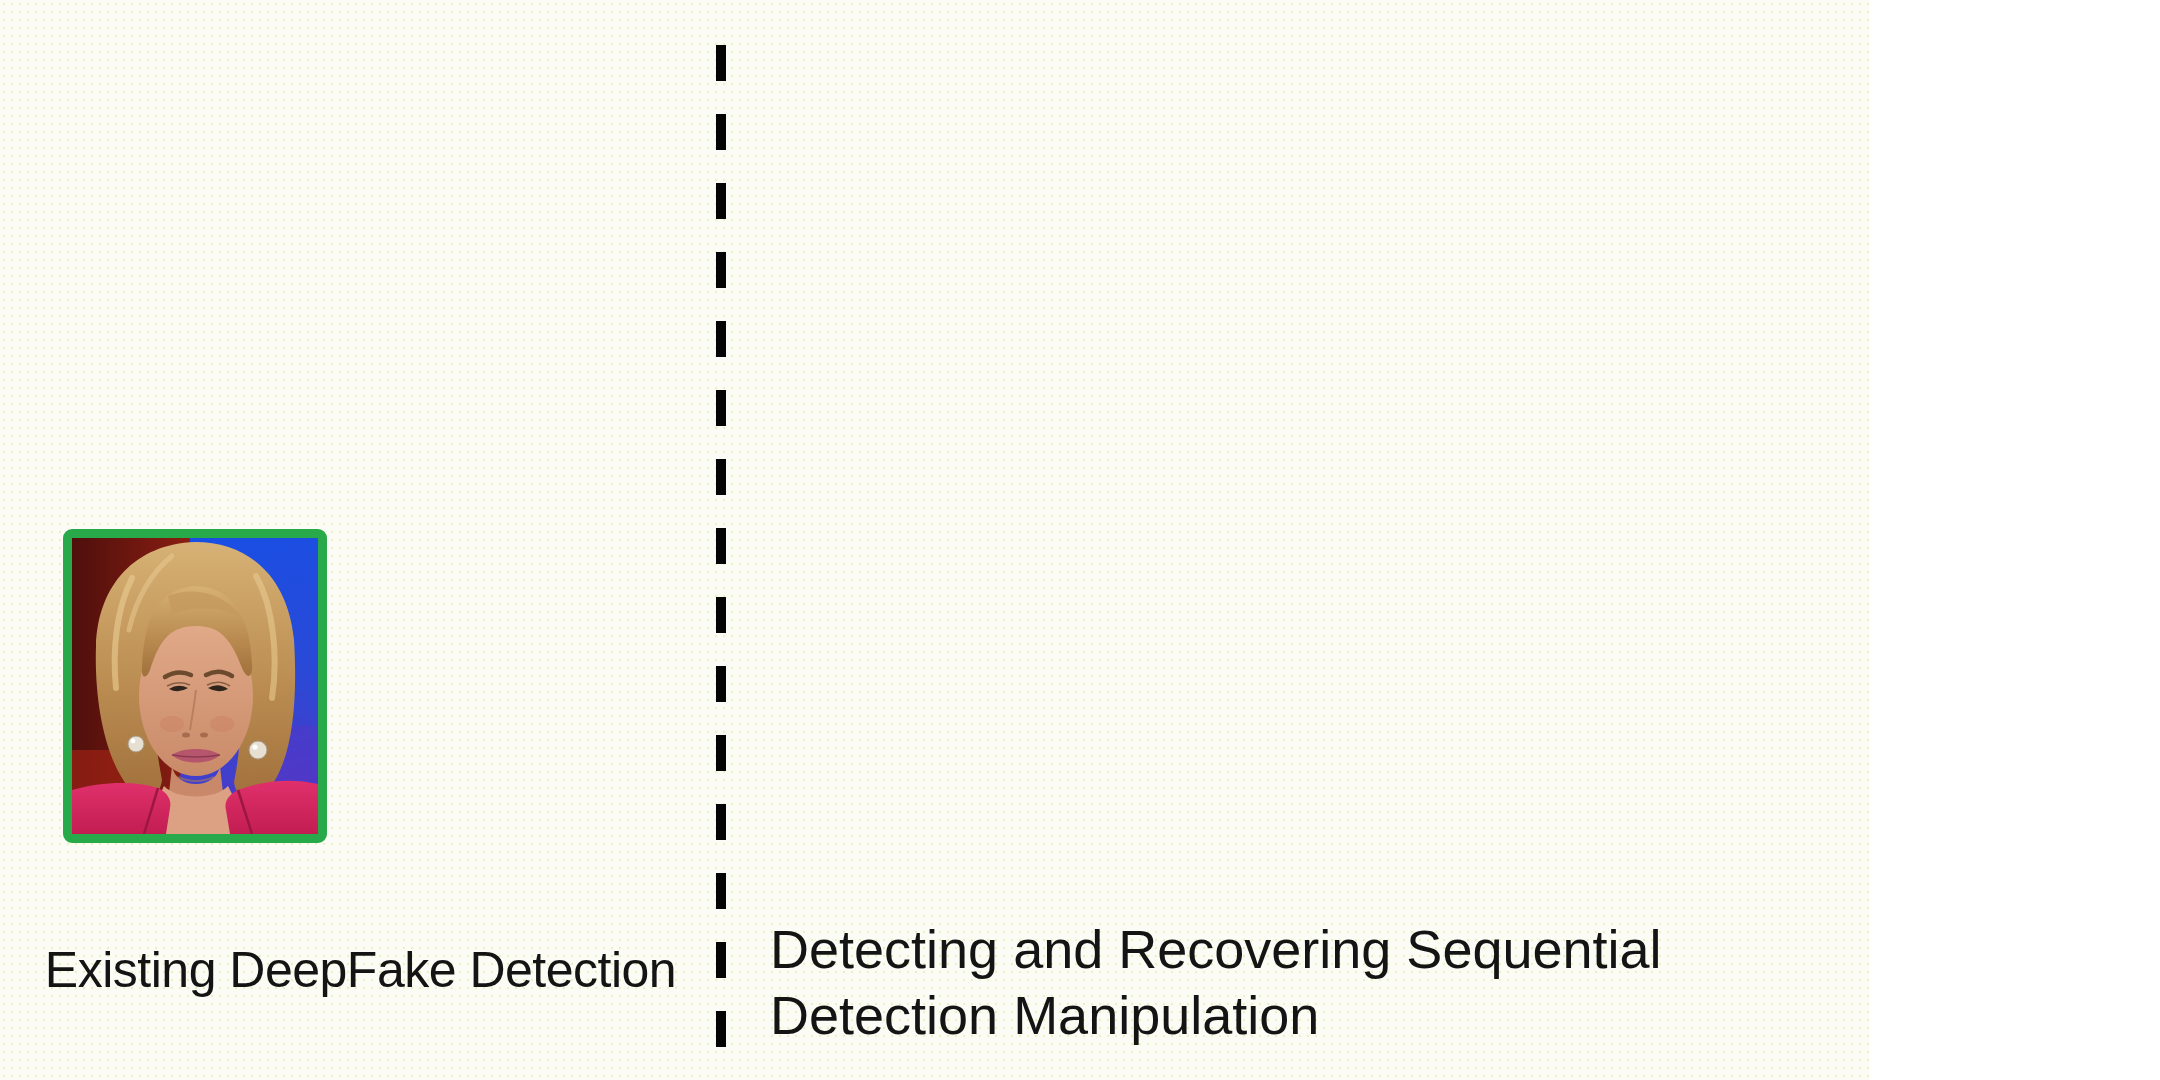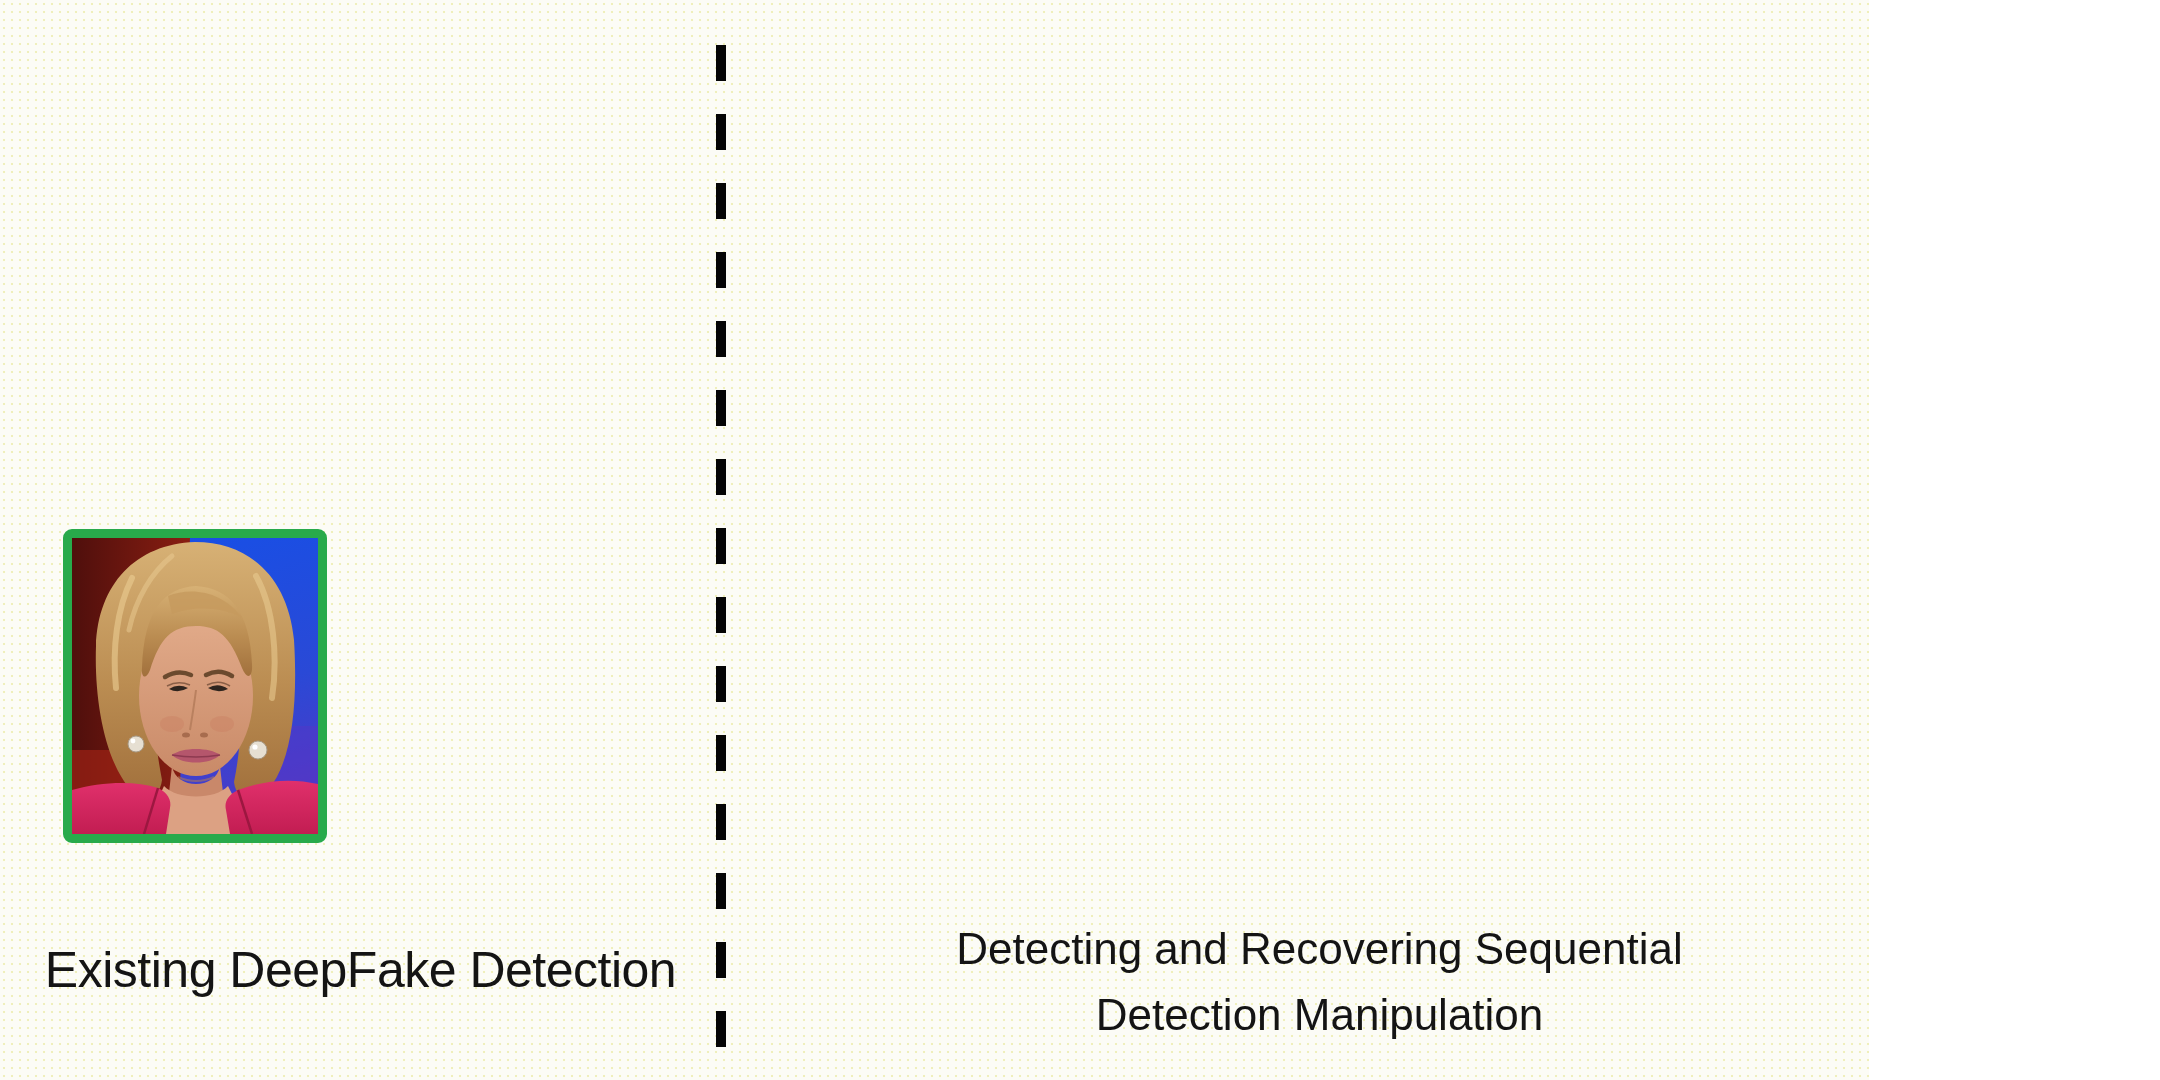--- a/index.html
+++ b/index.html
@@ -55,22 +55,22 @@
     line-height: 56px;
     letter-spacing: -0.5px;
     white-space: nowrap;
   }
 
   .right-title {
     position: absolute;
     left: 770px;
     right: 0;
     top: 916px;
-    text-align: center;
-    font-size: 44px;
+    text-align: left;
+    font-size: 54px;
     line-height: 66px;
     white-space: nowrap;
   }
 </style>
 </head>
 <body>
 
 <div class="canvas">
 
   <figure class="photo-frame" style="margin:0">

